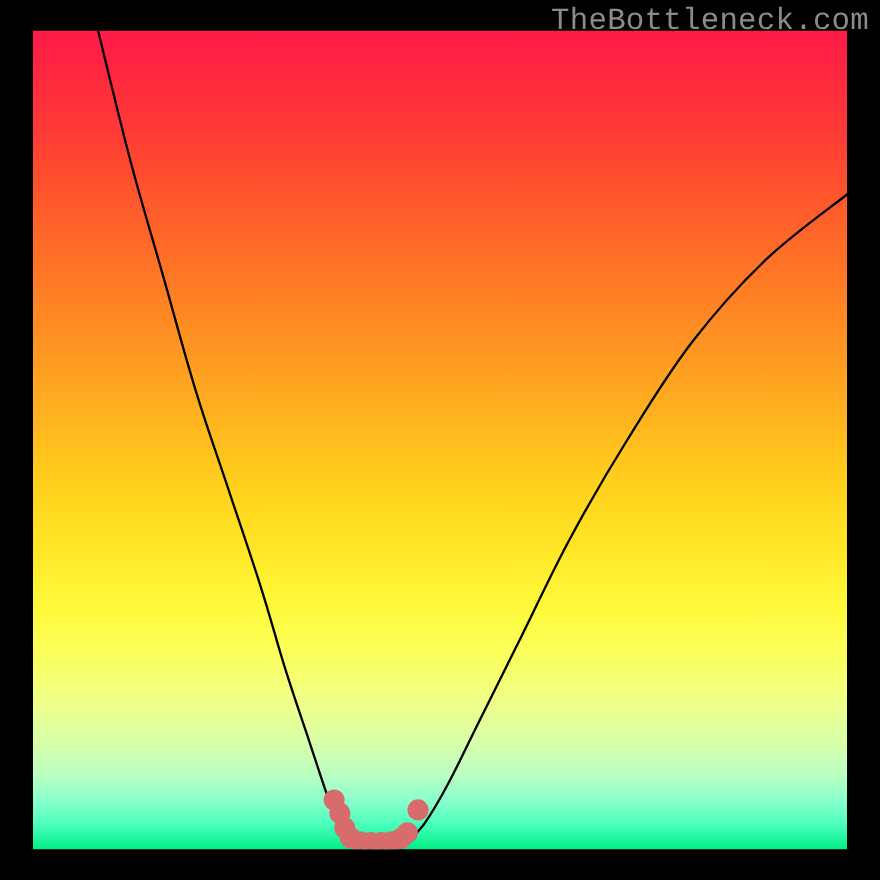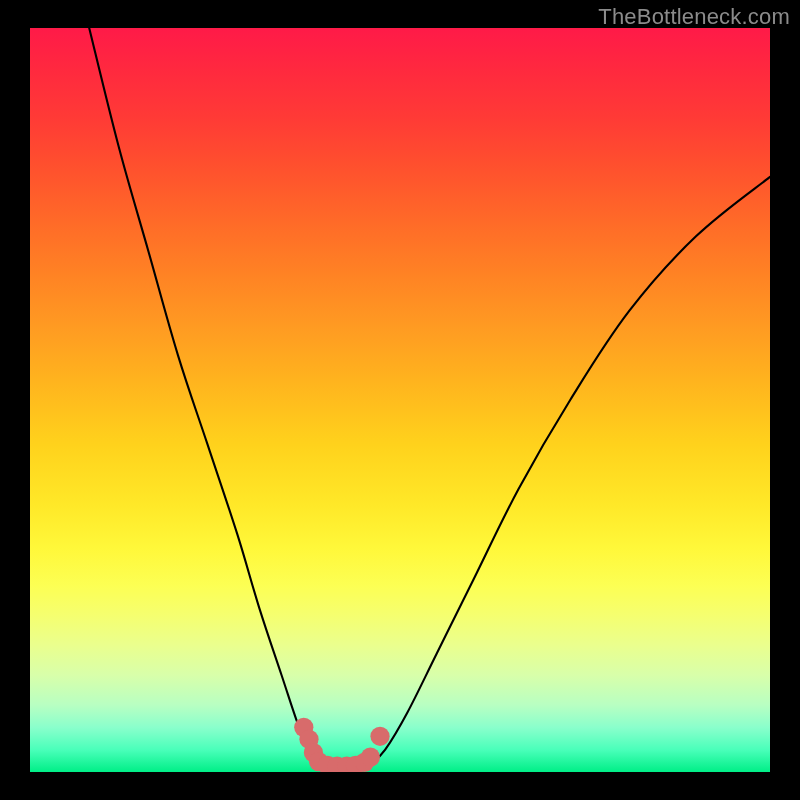--- a/index.html
+++ b/index.html
@@ -44,23 +44,24 @@
       #b8ffc2 91%,
       #8affcc 94%,
       #4affba 97%,
       #00ef87 100%);
   }
   .watermark {
     position: absolute;
     top: 4px;
     right: 10px;
     color: #8b8b8b;
-    font-size: 22px;
+    font-size: 28px;
     letter-spacing: 0.2px;
     user-select: none;
+    font-family: Liberation Mono, monospace;
   }
   svg.curves {
     position: absolute;
     left: 0;
     top: 0;
     width: 740px;
     height: 744px;
   }
   .curve-line {
     fill: none;

